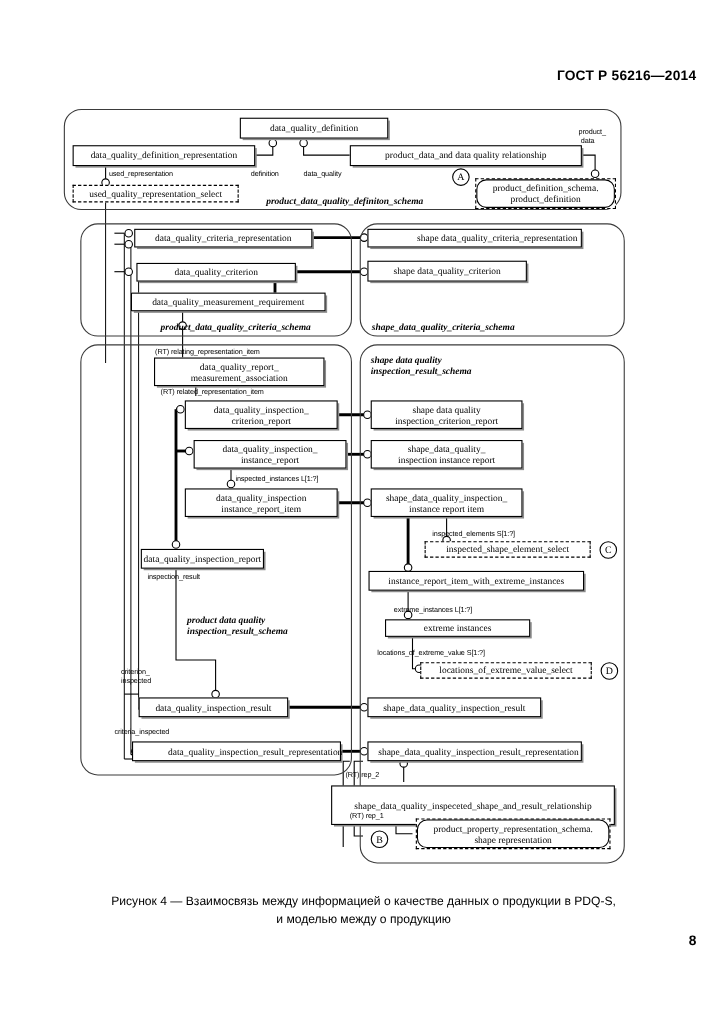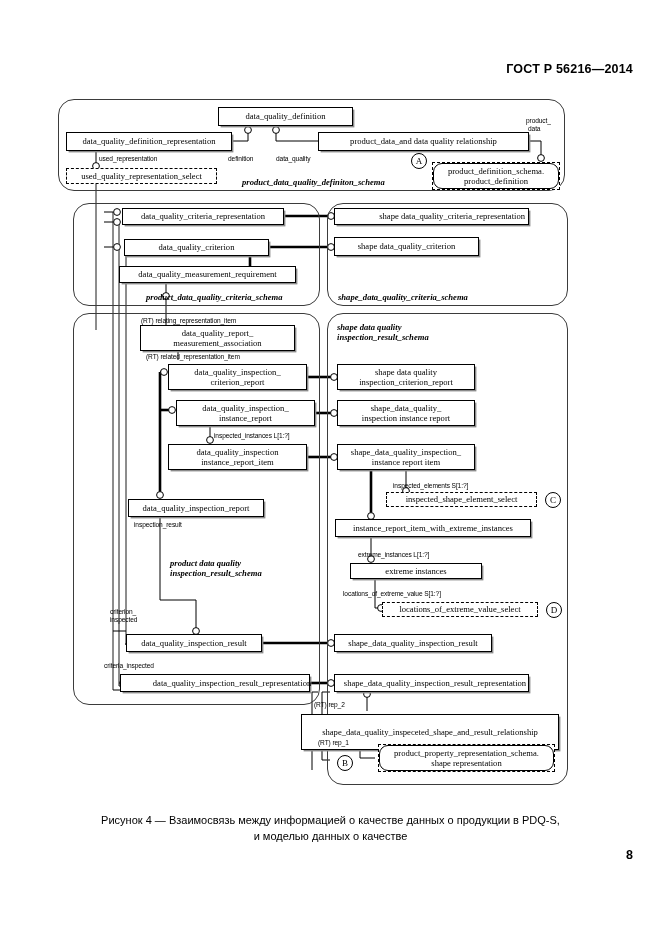--- a/index.html
+++ b/index.html
@@ -175,21 +175,21 @@
       </div>
       <div class="ent" style="left: 168px; top: 364px; width: 139px; height: 26px;">
         <span>data_quality_inspection_<br>criterion_report</span>
       </div>
       <div class="ent" style="left: 176px; top: 400px; width: 139px; height: 26px;">
         <span>data_quality_inspection_<br>instance_report</span>
       </div>
       <div class="ent" style="left: 168px; top: 444px; width: 139px; height: 26px;">
         <span>data_quality_inspection<br>instance_report_item</span>
       </div>
-      <div class="ent" style="left: 128px; top: 499px; width: 136px; height: 18px;">
+      <div class="ent" style="left: 128px; top: 499px; width: 112px; height: 18px;">
         <span>data_quality_inspection_report</span>
       </div>
       <div class="ent" style="left: 126px; top: 634px; width: 136px; height: 18px;">
         <span>data_quality_inspection_result</span>
       </div>
       <div class="ent" style="left: 120px; top: 674px; width: 190px; height: 18px; padding-left: 37px;">
         <span>data_quality_inspection_result_representation</span>
       </div>
       <div class="ent" style="left: 337px; top: 364px; width: 138px; height: 26px;">
         <span>shape data quality<br>inspection_criterion_report</span>
@@ -248,17 +248,17 @@
 
   <div id="marks">
       <div class="pagemark" style="left: 411px; top: 153px;">A</div>
       <div class="pagemark" style="left: 337px; top: 755px;">B</div>
       <div class="pagemark" style="left: 545px; top: 492px;">C</div>
       <div class="pagemark" style="left: 546px; top: 602px;">D</div>
     </div>
 
   <div class="cap">
     <div>Рисунок 4 — Взаимосвязь между информацией о качестве данных о продукции в PDQ-S,</div>
-    <div>и моделью данных о качестве</div>
+    <div>и моделью между о продукцию</div>
   </div>
 
   <div class="pno">8</div>
 </div>
 
 </body></html>

